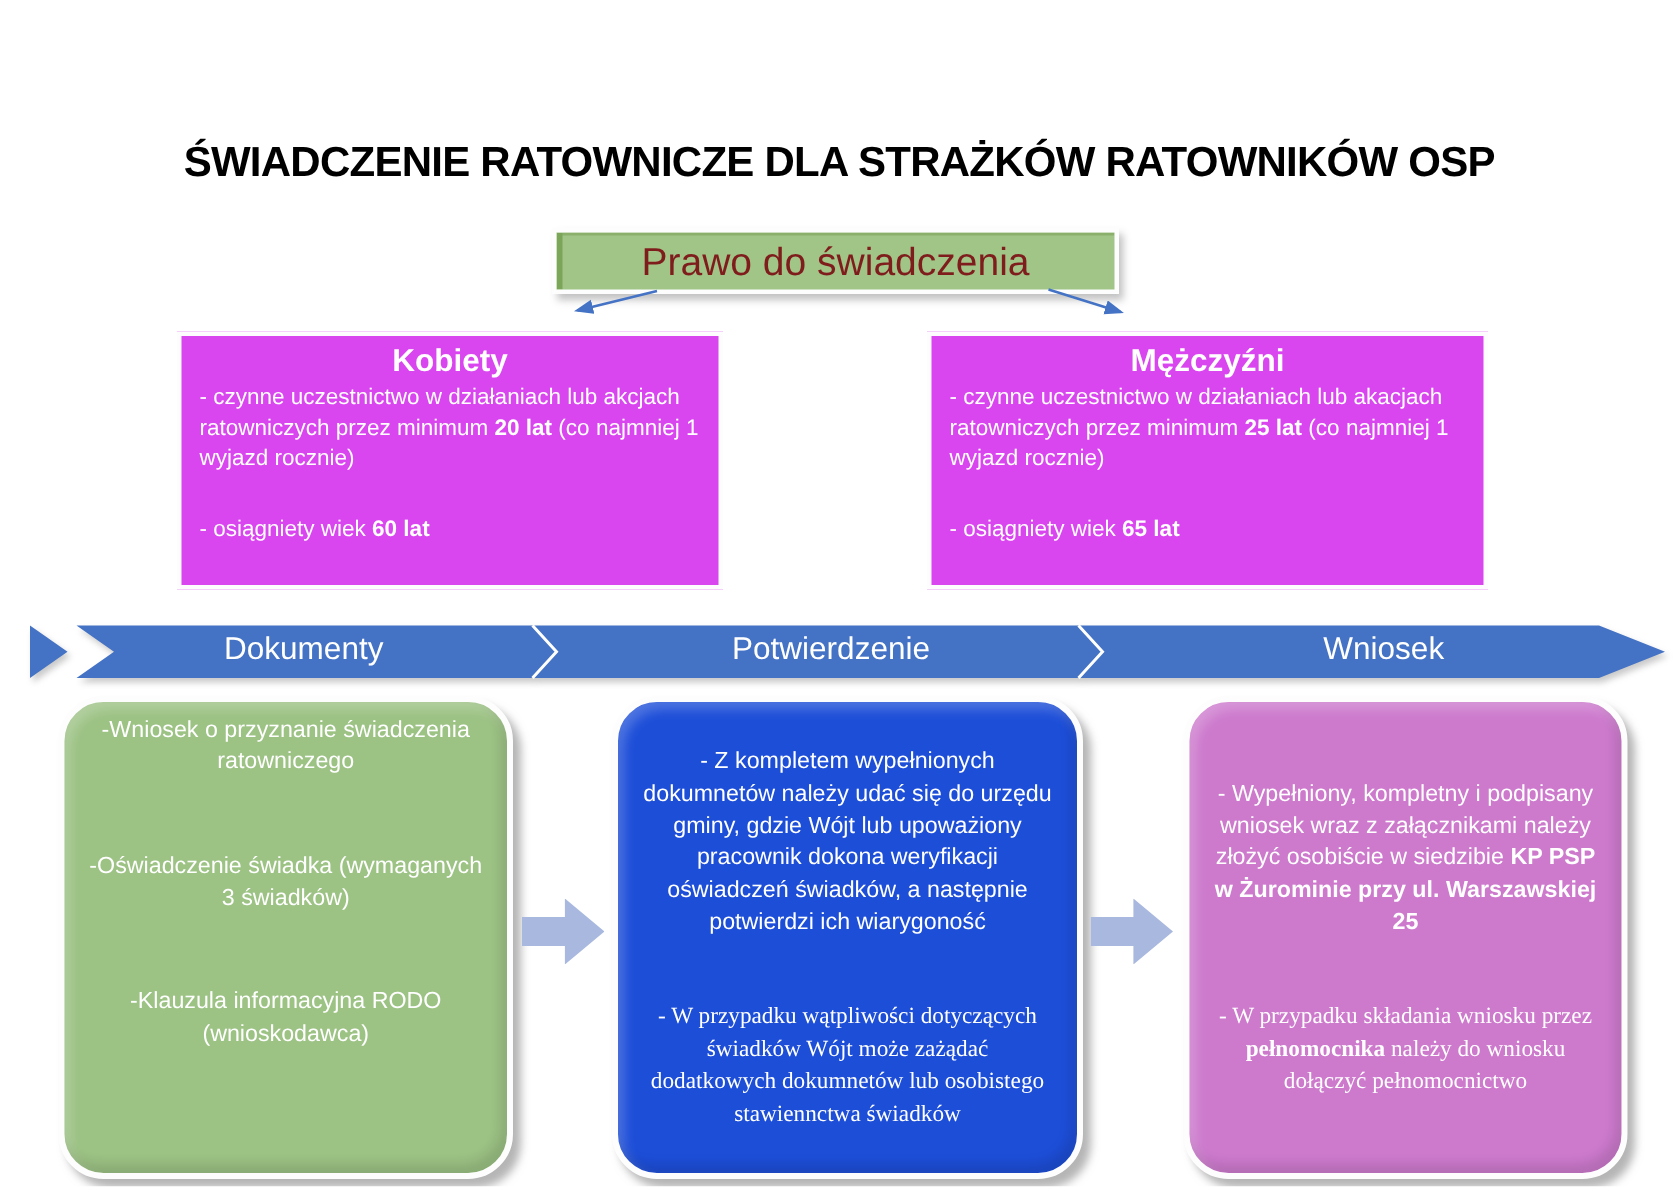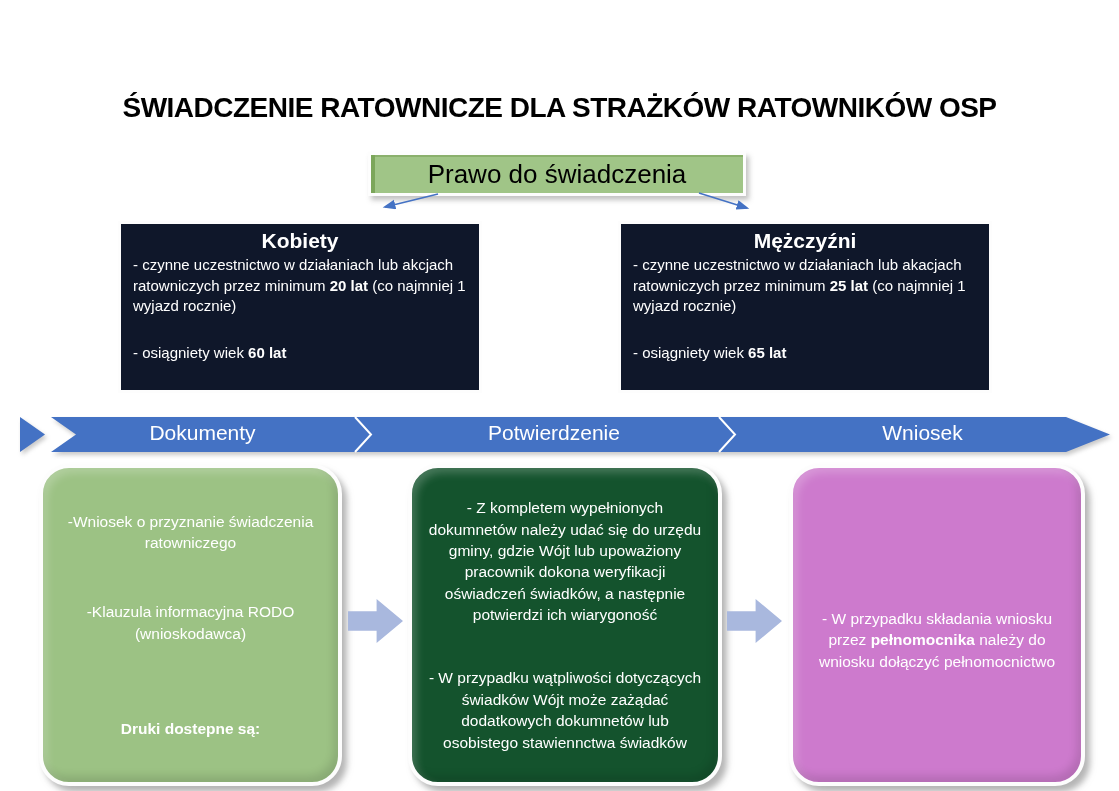--- a/index.html
+++ b/index.html
@@ -11,26 +11,26 @@
     position:absolute; top:92px; left:0; width:100%;
     text-align:center; font-size:28px; font-weight:bold; color:#000;
     letter-spacing:-0.5px; font-stretch:condensed;
   }
   
   .header-box {
     position:absolute; left:368px; top:152px; width:372px; height:38px;
     background:#A0C587; border:3px solid #fdfdfd;
     box-shadow: inset 4px 0 0 #7BA65A, inset 0 2px 0 #8AB06C, 3px 4px 5px rgba(120,120,120,0.45);
     display:flex; align-items:center; justify-content:center;
-    color:#000000; font-size:26px;
+    color:#7f1d1d; font-size:26px;
   }
   
   .blue-box {
     position:absolute; top:221px; height:172px;
-    background:#0f172a; border:3px solid #fdfdfd;
+    background:#d946ef; border:3px solid #fdfdfd;
     box-shadow: inset 0 -7px 0 #5C77B8, inset 2px 2px 0 #7purple08fc0, inset 2px 0 0 #7087C0,
                 4px 5px 5px rgba(120,120,120,0.5);
     color:#fff; padding:2px 12px 6px 12px; box-sizing:border-box;
     font-size:15px; line-height:1.35;
   }
   .blue-box h2 { margin:1px 0 0 0; text-align:center; font-size:21px; }
   .blue-box p { margin:0; }
   .blue-box .gap { margin-top:27px; }
   .blue-box b, .rich b { font-weight:bold; }
   
@@ -45,23 +45,23 @@
     border-radius:30px; border:4px solid #fdfdfd;
     box-shadow: 5px 6px 6px rgba(120,120,120,0.55),
                 inset -4px -6px 8px rgba(0,0,0,0.12),
                 inset 4px 5px 8px rgba(255,255,255,0.22);
     color:#ffffff; font-size:15.5px; line-height:1.38; text-align:center;
     display:flex; flex-direction:column; justify-content:center;
     padding:18px 16px;
   }
   .round-box p { margin:0 0 12px 0; }
   .round-box p:last-child { margin-bottom:0; }
-  .round-box .bigap { margin-top:30px; }
+  .round-box .bigap { margin-top:30px;font-family:Liberation Serif, serif; }
   .green  { background:#9CC284; }
-  .orange { background:#14532d;text-align:center; }
+  .orange { background:#1d4ed8;text-align:center; }
   .pink   { background:#CD7ACD; }
   .note { font-weight:bold; margin-top:26px; }
   .note p { margin:0; }
   
   .flow-arrow {
     position:absolute; top:599px; width:55px; height:44px; background:#A9B8DE;
     clip-path: polygon(0 28%, 52% 28%, 52% 0, 100% 50%, 52% 100%, 52% 72%, 0 72%);
   }
   .connectors { position:absolute; left:0; top:0; pointer-events:none; }
 </style>
@@ -103,32 +103,33 @@
     <path d="M51,2 H1066 L1110,19.5 L1066,37 H51 L76,19.5 Z" fill="#4472C4"></path>
     <polyline points="355,2 371,19.5 355,37" fill="none" stroke="#ffffff" stroke-width="2"></polyline>
     <polyline points="719,2 735,19.5 719,37" fill="none" stroke="#ffffff" stroke-width="2"></polyline>
   </svg>
   <div class="banner-label" style="left:380px; width:348px;">Potwierdzenie</div>
   <div class="banner-label" style="left:50px; width:305px;">Dokumenty</div>
   <div class="banner-label" style="left:735px; width:375px;">Wniosek</div>
 
   <div class="round-box green" style="left:39px; width:303px;gap:36px;">
     <p>-Wniosek o przyznanie świadczenia ratowniczego</p>
+    <p>-Oświadczenie świadka (wymaganych 3 świadków)</p>
     <p>-Klauzula informacyjna RODO (wnioskodawca)</p>
     <div class="note">
-      <p>Druki dostepne są:</p>
     </div>
   </div>
 
   <div class="flow-arrow" style="left:348px;"></div>
 
   <div class="round-box orange" style="left:408px; width:314px;">
     <p>- Z kompletem wypełnionych dokumnetów należy udać się do urzędu gminy, gdzie Wójt lub upoważiony pracownik dokona weryfikacji oświadczeń świadków, a następnie potwierdzi ich wiarygoność</p>
     <p class="bigap">- W przypadku wątpliwości dotyczących świadków Wójt może zażądać dodatkowych dokumnetów lub osobistego stawiennctwa świadków</p>
   </div>
 
   <div class="flow-arrow" style="left:727px;"></div>
 
   <div class="round-box pink" style="left:789px; width:296px;">
+    <p class="rich"><span>- Wypełniony, kompletny i podpisany wniosek wraz z załącznikami należy złożyć osobiście w siedzibie </span><b>KP PSP w Żurominie przy ul. Warszawskiej 25</b></p>
     <p class="rich bigap"><span>- W przypadku składania wniosku przez </span><b>pełnomocnika</b><span> należy do wniosku dołączyć pełnomocnictwo</span></p>
   </div>
 
 </div>
 
 </body></html>

